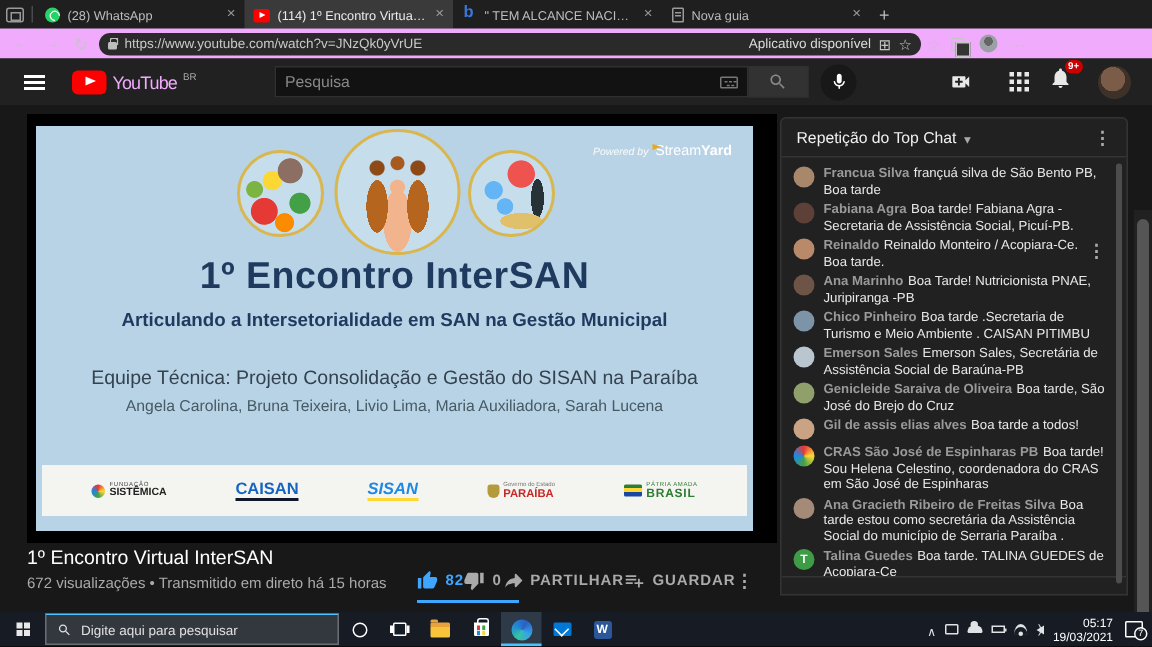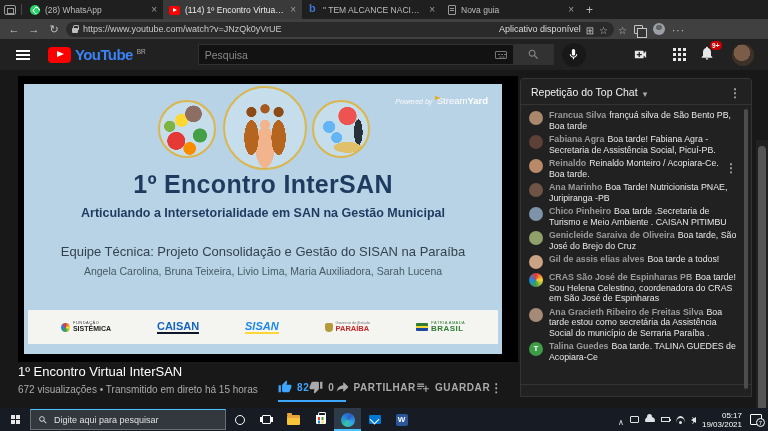--- a/index.html
+++ b/index.html
@@ -27,21 +27,21 @@
   .ticon-whatsapp::after { content:""; position:absolute; left:2.5px; top:2.5px; width:5px; height:5px;
     border:1.4px solid #fff; border-radius:50%; border-right-color:transparent; transform:rotate(45deg); }
   .ticon-youtube { background:#f00; border-radius:2px; width:11px; height:9px; margin-top:1px; }
   .ticon-youtube::after { content:""; position:absolute; left:4px; top:2.5px;
     border-left:4px solid #fff; border-top:2.2px solid transparent; border-bottom:2.2px solid transparent; }
   .ticon-bing::after { content:"b"; position:absolute; left:1px; top:-3px; color:#3b76d6; font-weight:bold; font-size:11px; }
   .ticon-page { border:1px solid #9a9a9a; border-radius:1px; width:8px; height:10px; margin-left:1px; }
   .ticon-page::after { content:""; position:absolute; left:1px; top:2px; width:4px; height:1px; background:#9a9a9a; box-shadow:0 2px 0 #9a9a9a; }
   
   .toolbar { position:absolute; left:0; top:19px; width:768px; height:20px;
-    background:#404040; display:flex; align-items:center; gap:4px; padding:0 6px; }
+    background:#f0abfc; display:flex; align-items:center; gap:4px; padding:0 6px; }
   .navbtn { color:#c5c5c5; font-size:11px; width:16px; text-align:center; }
   .navbtn.back::after{content:"←";} .navbtn.fwd::after{content:"→";} .navbtn.reload::after{content:"↻";}
   .urlbar { display:flex; align-items:center; height:15px; width:548px; background:#2a2a2a;
     border-radius:8px; padding:0 6px; gap:5px; }
   .lock { width:6px; height:5px; background:#bdbdbd; border-radius:1px; position:relative; margin-top:3px; }
   .lock::before { content:""; position:absolute; left:1px; top:-3px; width:4px; height:4px;
     border:1px solid #bdbdbd; border-radius:2px 2px 0 0; border-bottom:none; }
   .url-text { flex:1; font-size:9px; color:#c9c9c9; white-space:nowrap; overflow:hidden; }
   .app-avail { font-size:9px; color:#dcdcdc; }
   .grid-glyph::after { content:"⊞"; color:#c5c5c5; font-size:10px; }
@@ -54,21 +54,21 @@
   
   .ytbar { position:absolute; left:0; top:39px; width:768px; height:31px; background:#212121;
     display:flex; align-items:center; }
   .hamburger { width:14px; height:10px; margin:0 18px 0 16px;
     border-top:2px solid #fff; border-bottom:2px solid #fff; position:relative; }
   .hamburger::after { content:""; position:absolute; left:0; top:2px; width:14px; height:2px; background:#fff; }
   .yt-logo { display:flex; align-items:flex-start; gap:4px; }
   .yt-play { width:23px; height:16px; background:#f00; border-radius:4px; position:relative; }
   .yt-play::after { content:""; position:absolute; left:9px; top:4.5px;
     border-left:7px solid #fff; border-top:3.8px solid transparent; border-bottom:3.8px solid transparent; }
-  .yt-word { color:#3b82f6; font-weight:bold; font-size:15px; letter-spacing:-0.6px; line-height:16px; }
+  .yt-word { color:#f0abfc; font-weight:normal; font-size:12px; letter-spacing:-0.6px; line-height:16px; }
   .yt-country { color:#aaa; font-size:6.5px; margin-top:1px; }
   .yt-search-wrap { display:flex; align-items:center; margin-left:52px; }
   .yt-search { width:316px; height:21px; background:#121212; border:1px solid #303030;
     display:flex; align-items:center; padding:0 6px; }
   .yt-search-ph { flex:1; color:#888; font-size:10.5px; }
   .kbd-icon { width:12px; height:8px; border:1px solid #777; border-radius:1px; position:relative; }
   .kbd-icon::after { content:""; position:absolute; left:2px; top:2px; width:2px; height:1px; background:#777;
     box-shadow:3px 0 0 #777, 6px 0 0 #777, 1.5px 2.5px 0 #777, 4.5px 2.5px 0 #777; }
   .yt-search-btn { width:40px; height:21px; background:#323232; border:1px solid #303030; border-left:none;
     display:flex; align-items:center; justify-content:center; }
@@ -407,20 +407,24 @@
           </div>
           <div class="chatrow">
             <span class="cavatar" style="background: rgb(109, 84, 70);"></span>
             <div class="chatbody"><span class="cauthor">Ana Marinho</span><span>Boa Tarde! Nutricionista PNAE, Juripiranga -PB</span></div>
           </div>
           <div class="chatrow">
             <span class="cavatar" style="background: rgb(124, 147, 168);"></span>
             <div class="chatbody"><span class="cauthor">Chico Pinheiro</span><span>Boa tarde .Secretaria de Turismo e Meio Ambiente . CAISAN PITIMBU</span></div>
           </div>
           <div class="chatrow">
+            <span class="cavatar" style="background: rgb(185, 198, 207);"></span>
+            <div class="chatbody"><span class="cauthor">Emerson Sales</span><span>Emerson Sales, Secretária de Assistência Social de Baraúna-PB</span></div>
+          </div>
+          <div class="chatrow">
             <span class="cavatar" style="background: rgb(143, 160, 107);"></span>
             <div class="chatbody"><span class="cauthor">Genicleide Saraiva de Oliveira</span><span>Boa tarde, São José do Brejo do Cruz</span></div>
           </div>
           <div class="chatrow">
             <span class="cavatar" style="background: rgb(201, 163, 131);"></span>
             <div class="chatbody"><span class="cauthor">Gil de assis elias alves</span><span>Boa tarde a todos!</span></div>
           </div>
           <div class="chatrow">
             <span class="cavatar" style="background: conic-gradient(rgb(229, 57, 53), rgb(253, 216, 53), rgb(67, 160, 71), rgb(30, 136, 229), rgb(229, 57, 53));"></span>
             <div class="chatbody"><span class="cauthor">CRAS São José de Espinharas PB</span><span>Boa tarde! Sou Helena Celestino, coordenadora do CRAS em São José de Espinharas</span></div>

